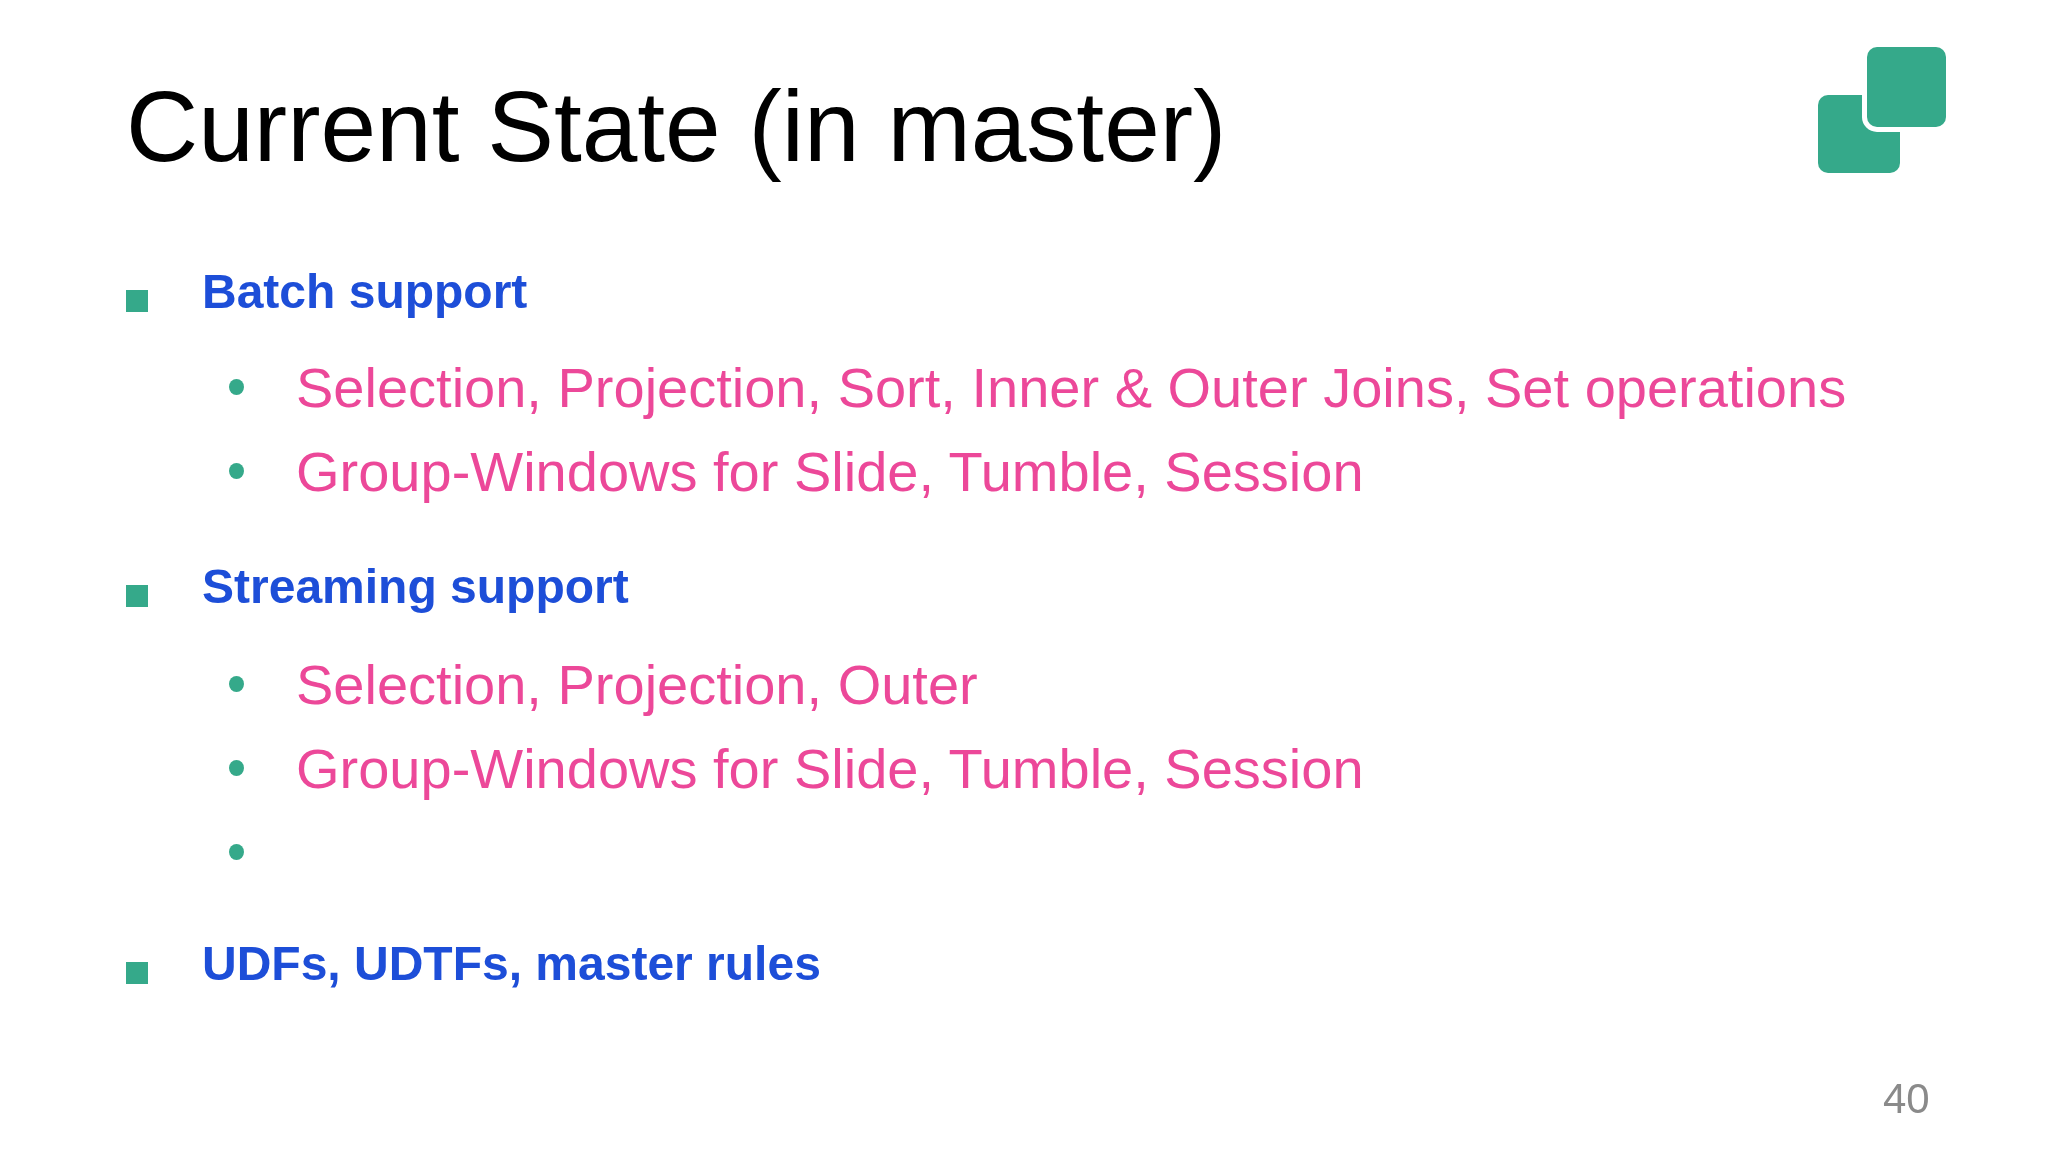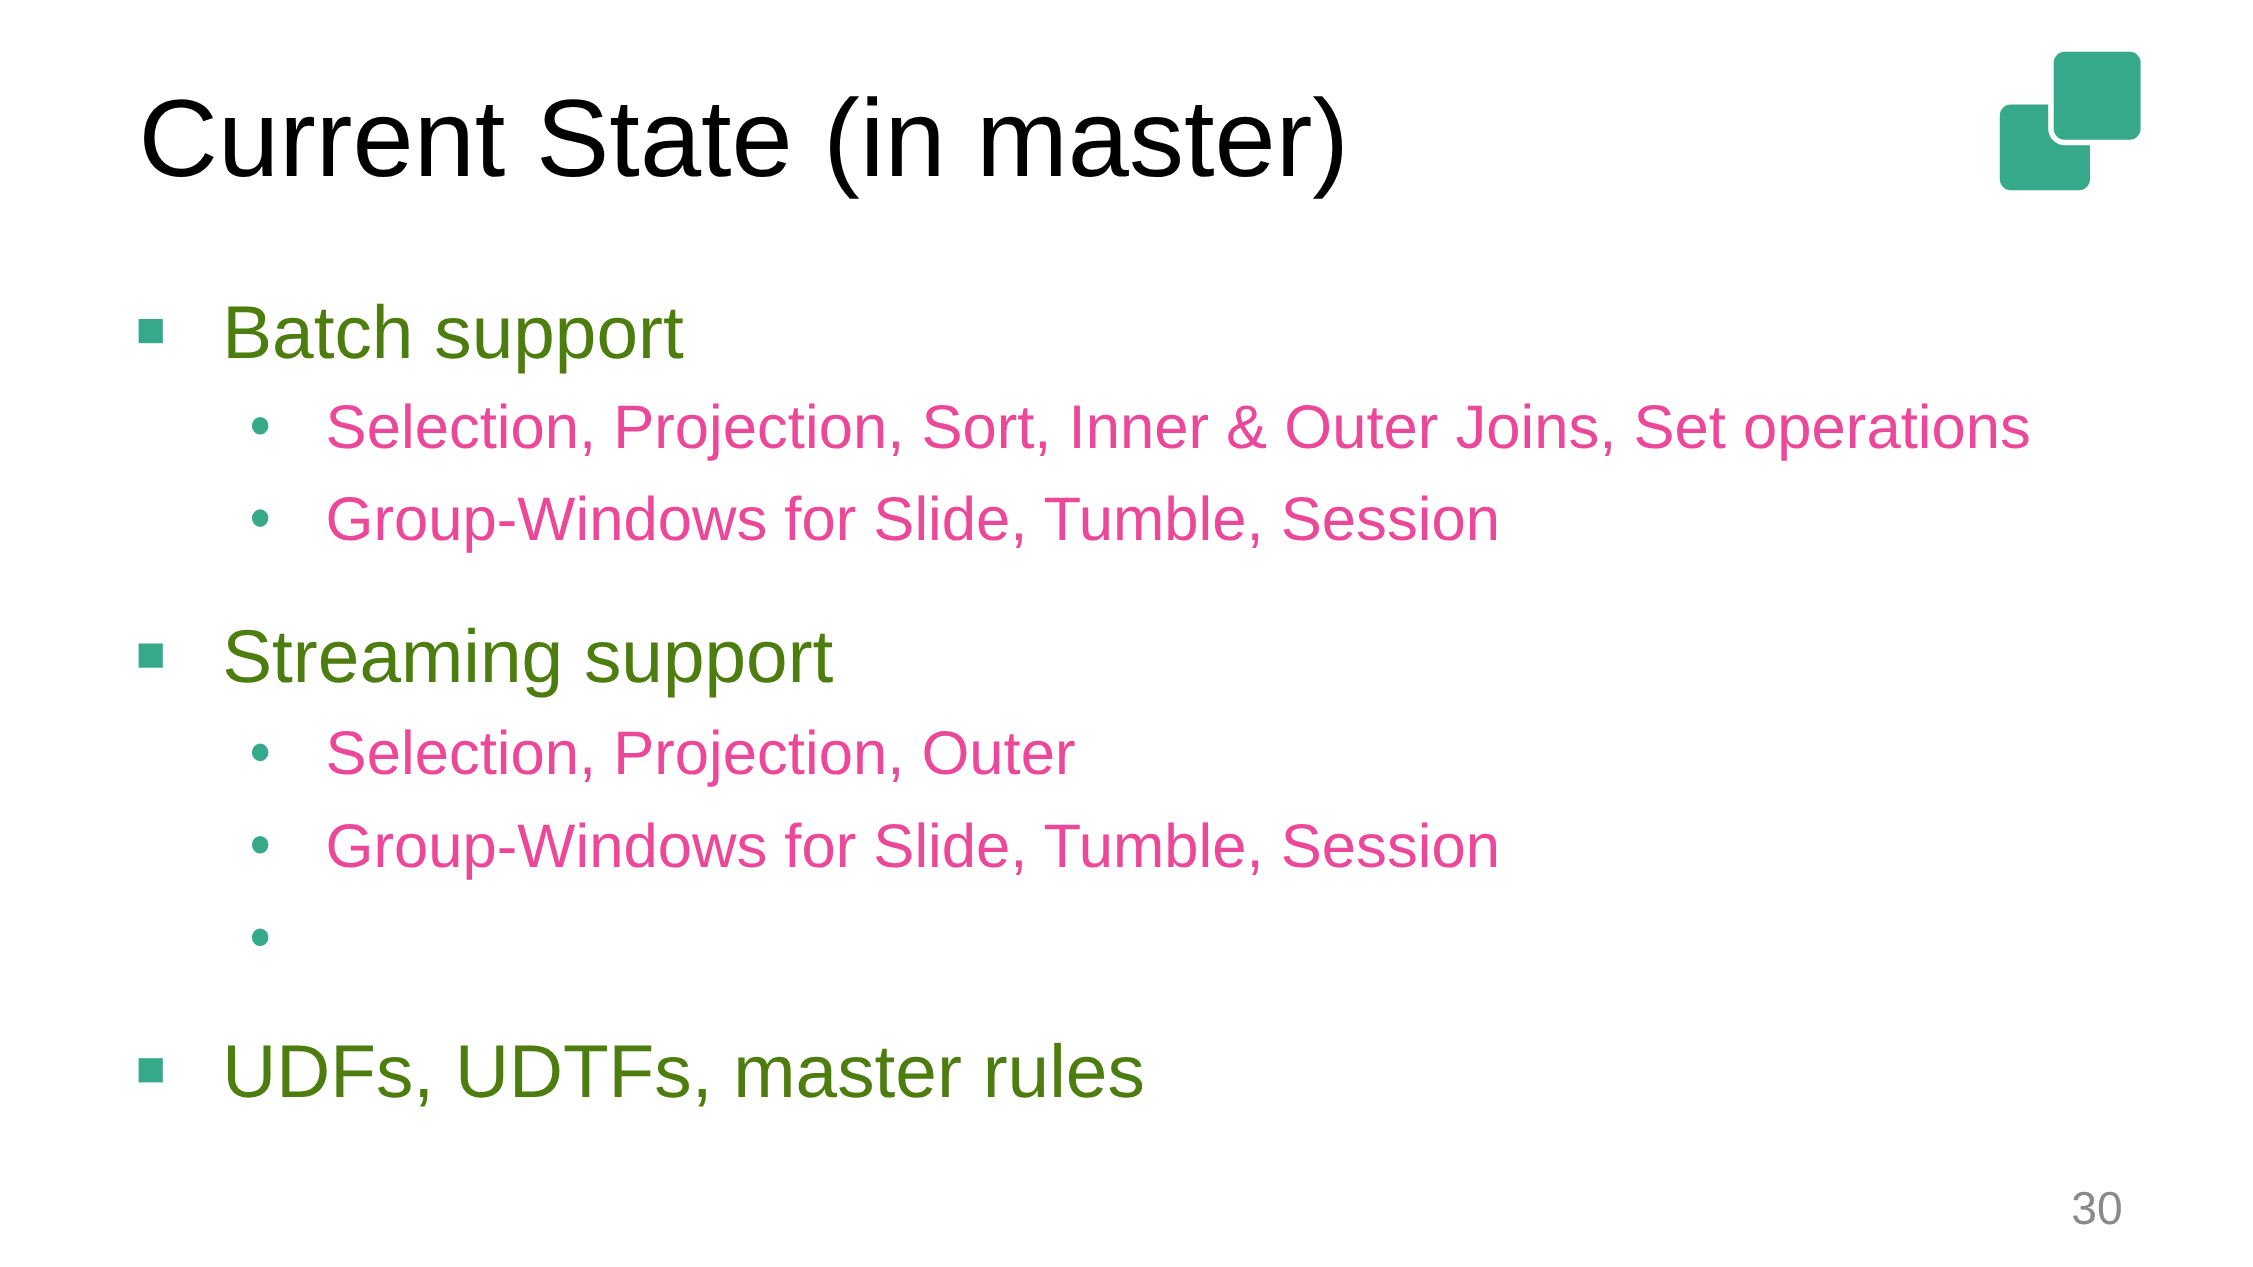--- a/index.html
+++ b/index.html
@@ -46,24 +46,25 @@
     width: 79px;
     height: 80px;
     border-radius: 10px;
     background: #35a98a;
     box-shadow: 0 0 0 5px #ffffff;
   }
   
   .l1-text {
     position: absolute;
     left: 202px;
-    font-size: 68px;
+    font-size: 48px;
     line-height: 1;
-    color: #4d7c0f;
+    color: #1d4ed8;
     white-space: nowrap;
+    font-weight: bold;
   }
   .sq-bullet {
     position: absolute;
     left: 126px;
     width: 22px;
     height: 22px;
     background: #35a98a;
   }
   
   .l2-text {
@@ -119,15 +120,15 @@
   <div class="l2-text" style="top:657px">Selection, Projection, Outer</div>
 
   <div class="dot-bullet" style="top:760px"></div>
   <div class="l2-text" style="top:741px">Group-Windows for Slide, Tumble, Session</div>
 
   <div class="dot-bullet" style="top:844px"></div>
 
   <div class="sq-bullet" style="top:962px"></div>
   <div class="l1-text" style="top:940px">UDFs, UDTFs, master rules</div>
 
-  <div class="page-number">30</div>
+  <div class="page-number">40</div>
 
 </div>
 
 </body></html>

